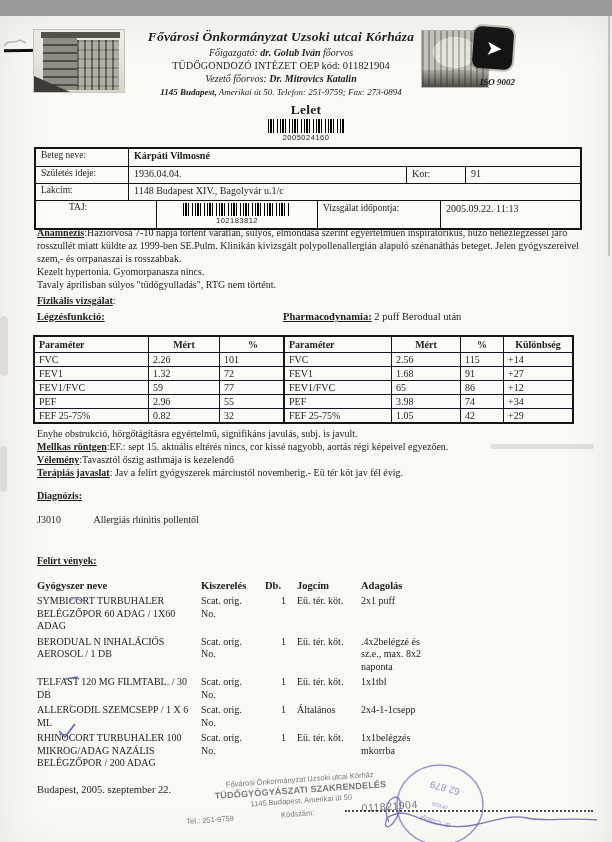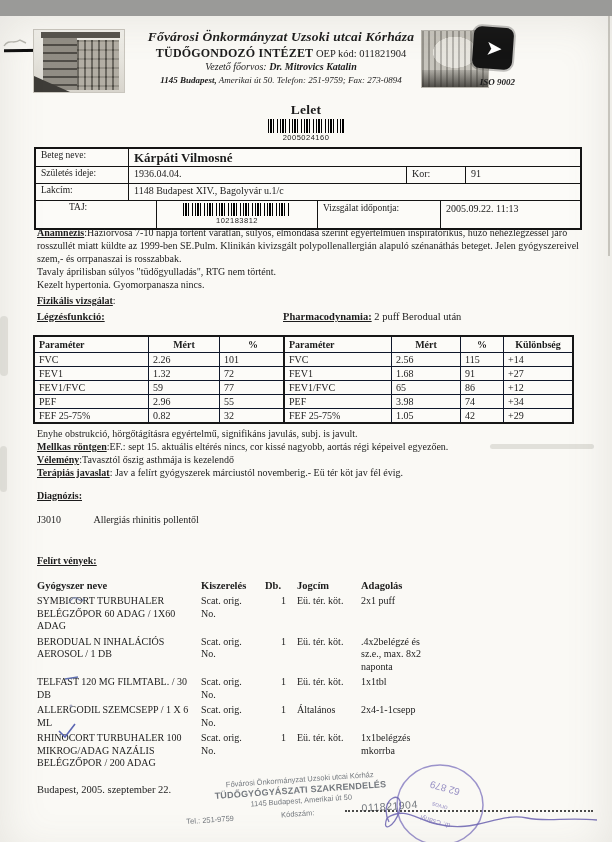--- a/index.html
+++ b/index.html
@@ -17,21 +17,21 @@
         repeating-linear-gradient(90deg,rgba(60,58,52,.55) 0 2px,rgba(190,186,176,.5) 2px 7px),
         repeating-linear-gradient(180deg,rgba(60,58,52,.45) 0 2px,rgba(190,186,176,.4) 2px 9px),#989288;}
   .ph-roof{position:absolute;left:8%;top:4%;width:88%;height:9%;background:#55524c;}
   .ph-fg{position:absolute;left:0;bottom:0;width:40%;height:26%;background:#3e3c38;
         clip-path:polygon(0 100%,100% 100%,0 0);}
   .hdr-text{position:absolute;left:112px;top:13px;width:338px;text-align:center;line-height:1.15;}
   .h1{font-size:13.5px;font-weight:bold;font-style:italic;letter-spacing:.2px;}
   .h2{font-size:10px;font-style:italic;margin-top:2px;}
   .h2 b{font-weight:bold;}
   .h3{font-size:10.5px;margin-top:2px;}
-  .h3 .inst{font-weight:bold;font-size:12px;letter-spacing:.2px;}
+  .h3 .inst{font-weight:normal;font-size:10px;letter-spacing:.2px;}
   .h4{font-size:10px;font-style:italic;margin-top:1px;}
   .h4 b{font-weight:bold;}
   .h5{font-size:9px;font-style:italic;margin-top:2px;}
   .h5 b{font-weight:bold;}
   .iso{position:absolute;left:421px;top:11px;width:96px;height:62px;}
   .iso-photo{position:absolute;left:0;top:3px;width:66px;height:56px;border:1px solid #b9b6ae;
         background:
          repeating-linear-gradient(90deg,rgba(90,88,82,.35) 0 2px,rgba(230,228,220,.35) 2px 6px),
          radial-gradient(ellipse 60% 50% at 50% 38%,#e8e6e0 0 55%,#b5b2aa 56% 100%),#cfccc4;}
   .iso-photo::after{content:"";position:absolute;left:0;bottom:0;width:100%;height:30%;
@@ -51,21 +51,21 @@
   .bc-main{width:76px;height:14px;}
   .bc-num{font-family:"Liberation Sans",sans-serif;font-size:7.5px;letter-spacing:.5px;color:#222;margin-top:0;}
   
   .ptable{position:absolute;left:34px;top:131px;width:544px;border:2px solid #141414;font-size:10px;background:#fcfbf8;}
   .prow{display:flex;border-bottom:1px solid #141414;}
   .prow:last-child{border-bottom:none;padding-left:28px;}
   .pcell{padding:1px 5px;overflow:hidden;white-space:nowrap;}
   .plbl{width:82px;flex:none;font-size:9.5px;}
   .pval{flex:1;}
   .bdl{border-left:1px solid #141414;}
-  .pname{font-weight:bold;font-size:13px;}
+  .pname{font-weight:bold;font-size:10px;}
   .r1{height:17px;} .r2{height:16px;} .r3{height:16px;} .r4{height:27px;}
   .korlbl{width:48px;flex:none;} .korval{width:104px;flex:none;}
   .tajzone{width:150px;flex:none;text-align:center;padding-top:2px;}
   .bc-taj{width:108px;height:13px;margin:0 auto;}
   .bc-taj-num{font-family:"Liberation Sans",sans-serif;font-size:7.5px;letter-spacing:.5px;margin-top:0;}
   .vizslbl{width:112px;flex:none;font-size:9.5px;padding-top:2px;}
   .vizsval{flex:1;padding-top:2px;}
   
   .sec{position:absolute;left:37px;width:548px;font-size:10px;line-height:13px;}
   .lbl-u{font-weight:bold;text-decoration:underline;}
@@ -122,20 +122,25 @@
   <div class="photo">
     <div class="ph-sky"></div>
     <div class="ph-facade-l"></div>
     <div class="ph-facade-r"></div>
     <div class="ph-roof"></div>
     <div class="ph-fg"></div>
   </div>
 
   <div class="hdr-text">
     <div class="h1">Fővárosi Önkormányzat Uzsoki utcai Kórháza</div>
+    <div class="h2">
+      <span>Főigazgató:</span>
+      <b>dr. Golub Iván</b>
+      <span>főorvos</span>
+    </div>
     <div class="h3">
       <span class="inst">TÜDŐGONDOZÓ INTÉZET</span>
       <span>OEP kód: 011821904</span>
     </div>
     <div class="h4">
       <span>Vezető főorvos:</span>
       <b>Dr. Mitrovics Katalin</b>
     </div>
     <div class="h5">
       <b>1145 Budapest,</b><span> Amerikai út 50. Telefon: 251-9759; Fax: 273-0894</span>
@@ -177,22 +182,22 @@
         <div class="bc bc-taj"></div>
         <div class="bc-taj-num">102183812</div>
       </div>
       <div class="pcell vizslbl bdl">Vizsgálat időpontja:</div>
       <div class="pcell vizsval bdl">2005.09.22.  11:13</div>
     </div>
   </div>
 
   <div class="sec" style="top:210px;">
     <div><span class="lbl-u">Anamnézis</span><span>:Háziorvosa 7-10 napja történt váratlan, súlyos, elmondása szerint egyértelműen inspiratorikus, húzó néhézlégzéssel járó rosszullét miatt küldte az 1999-ben SE.Pulm. Klinikán kivizsgált polypollenallergián alapuló szénanáthás beteget. Jelen gyógyszereivel szem,- és orrpanaszai is rosszabbak.</span></div>
+    <div>Kezelt hypertonia. Gyomorpanasza nincs.</div>
     <div>Tavaly áprilisban súlyos "tüdőgyulladás", RTG nem történt.</div>
-    <div>Kezelt hypertonia. Gyomorpanasza nincs.</div>
     <div style="margin-top:3px;"><span class="lbl-u">Fizikális vizsgálat</span><span>:</span></div>
   </div>
 
   <div class="meas-title" style="left:37px;top:295px;">
     <span class="lbl-u">Légzésfunkció:</span>
   </div>
   <table class="meas" style="left:33px;top:319px;">
     <tbody>
         <tr>
       <th style="width:105px;">Paraméter</th>

